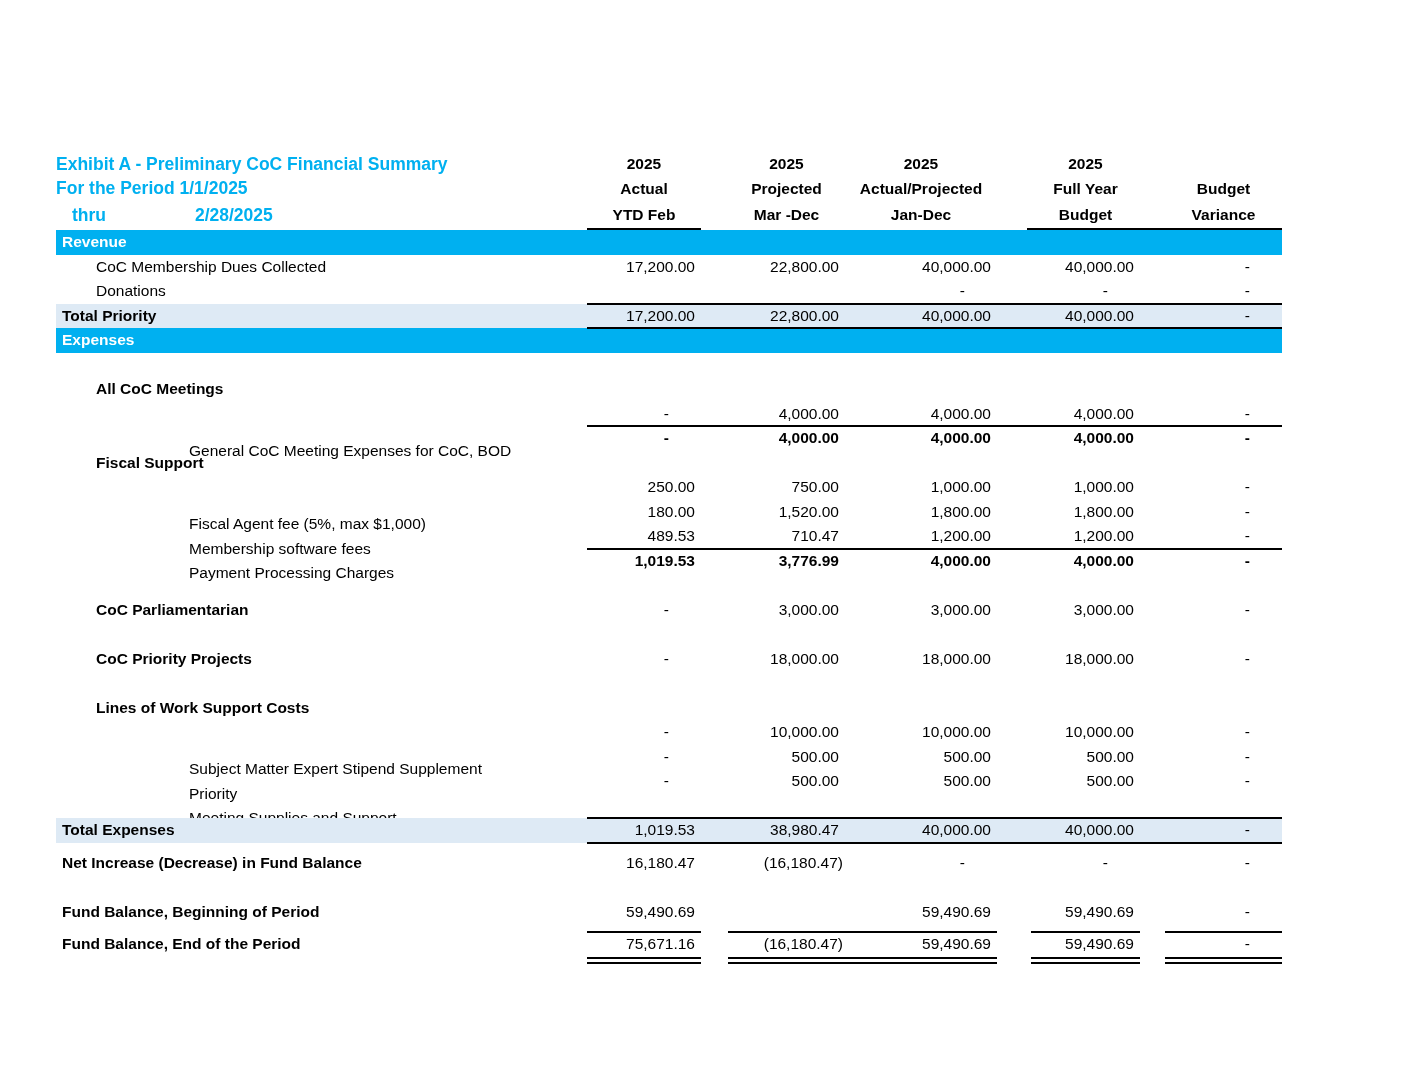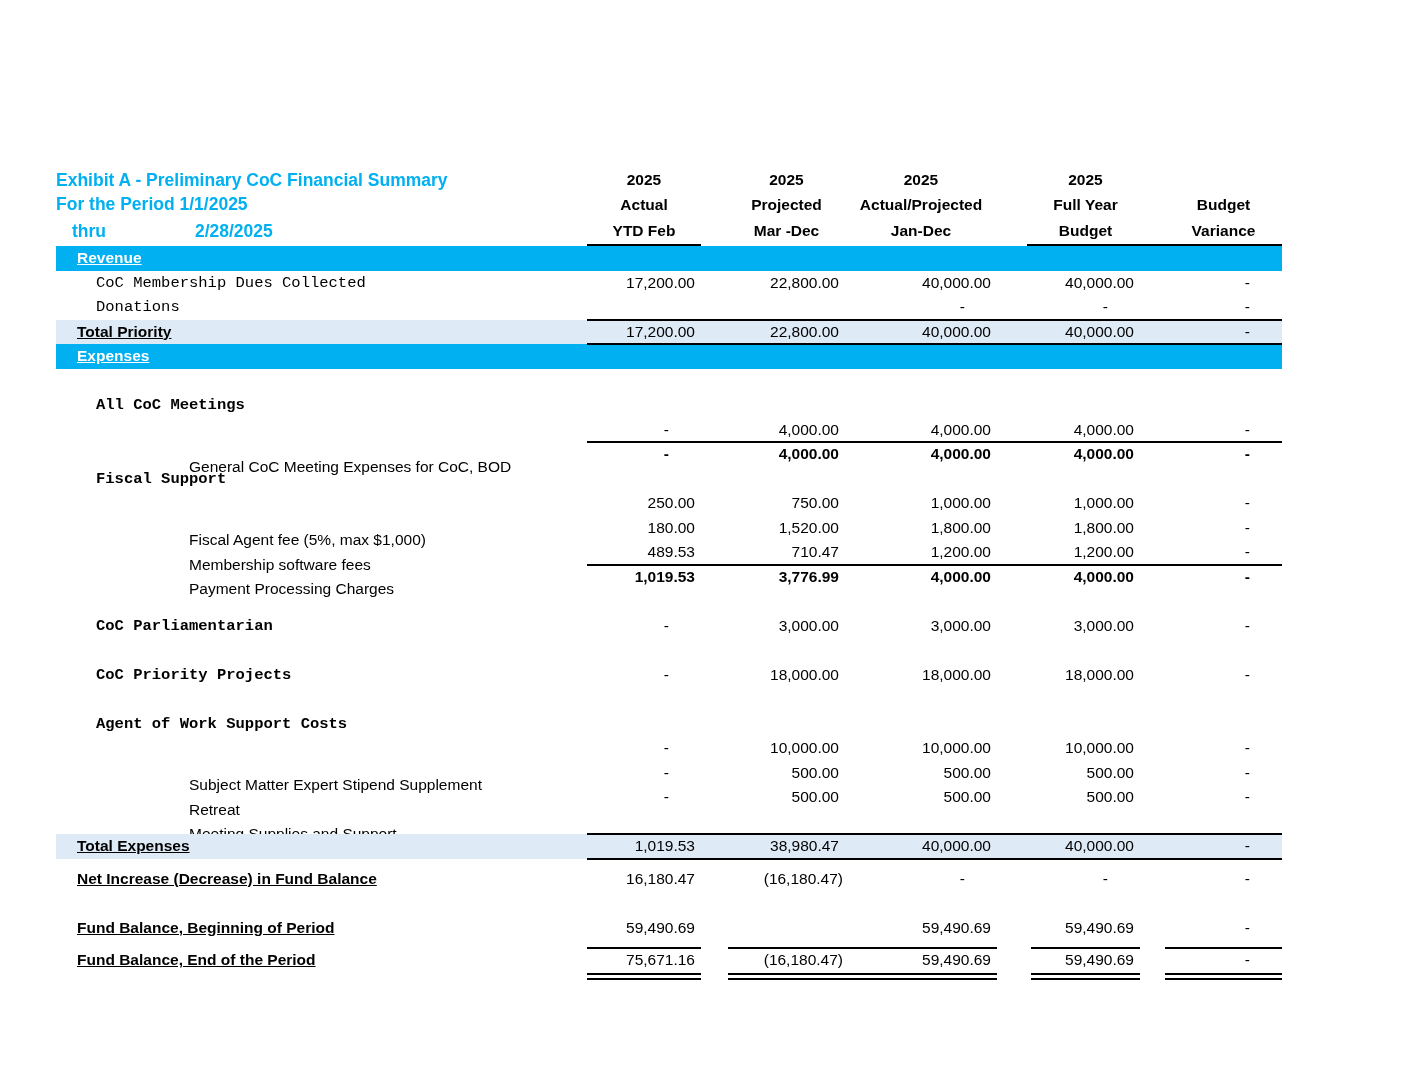--- a/index.html
+++ b/index.html
@@ -1,20 +1,20 @@
 <!DOCTYPE html>
 <html><head>
 <meta charset="utf-8">
 <style>
   html,body{margin:0;padding:0;}
   body{
     width:1408px;height:1088px;background:#ffffff;position:relative;overflow:hidden;
     font-family:"Liberation Sans", sans-serif;font-size:15.5px;color:#000;
   }
-  .sheet{position:absolute;left:56px;top:168px;width:1226px;}
+  .sheet{position:absolute;left:56px;top:152px;width:1226px;}
 
   
   .hrow{display:grid;grid-template-columns:531px 114px 27px 117px 152px 34px 109px 25px 117px;
         position:relative;height:78px;}
   .hlabel{grid-column:1;}
   .t1{height:24px;line-height:24px;font-size:17.5px;font-weight:700;color:#00B0F0;white-space:nowrap;}
   .t2{height:25px;line-height:25px;font-size:17.5px;font-weight:700;color:#00B0F0;white-space:nowrap;}
   .t3{height:29px;line-height:29px;font-size:17.5px;font-weight:700;color:#00B0F0;white-space:nowrap;}
   .t3 .thru{margin-left:16px;}
   .t3 .edate{margin-left:84px;}
@@ -29,22 +29,22 @@
 
   
   .row{display:grid;grid-template-columns:531px 114px 27px 117px 152px 34px 109px 25px 117px;
        position:relative;height:24.5px;line-height:24.5px;}
   .blankrow{height:24.5px;}
   .sprow{height:8px;}
   .bandrow{background:#00B0F0;}
   .bandrow .lab{color:#ffffff;font-weight:700;}
   .light{background:#DEEAF5;}
   .lab{grid-column:1;text-align:left;white-space:nowrap;}
-  .i0{padding-left:21px;text-decoration:underline;}
-  .i1{padding-left:40px;font-family:Liberation Mono, monospace;}
+  .i0{padding-left:6px;}
+  .i1{padding-left:40px;}
   .i2{padding-left:133px;margin-top:37px;}
   .bl .lab{font-weight:700;}
   .bv .cell{font-weight:700;}
   .cell{text-align:right;padding-right:6px;white-space:nowrap;}
   .cell.dash{padding-right:32px;}
   .cell.paren{padding-right:2px;}
   .v1{grid-column:2}.v2{grid-column:4}.v3{grid-column:5}.v4{grid-column:7}.v5{grid-column:9}
   .ln{position:absolute;background:#000;height:2px;z-index:2;}
   .ln.lt{top:-1px;}
   .ln.lb{bottom:-1px;}
@@ -199,32 +199,32 @@
       <div class="row bl">
         <div class="lab i1">CoC Priority Projects</div>
         <div class="cell v1 dash">-</div>
         <div class="cell v2">18,000.00</div>
         <div class="cell v3">18,000.00</div>
         <div class="cell v4">18,000.00</div>
         <div class="cell v5 dash">-</div>
       </div>
       <div class="row blankrow"></div>
       <div class="row bl">
-        <div class="lab i1">Agent of Work Support Costs</div>
+        <div class="lab i1">Lines of Work Support Costs</div>
       </div>
       <div class="row">
         <div class="lab i2">Subject Matter Expert Stipend Supplement</div>
         <div class="cell v1 dash">-</div>
         <div class="cell v2">10,000.00</div>
         <div class="cell v3">10,000.00</div>
         <div class="cell v4">10,000.00</div>
         <div class="cell v5 dash">-</div>
       </div>
       <div class="row">
-        <div class="lab i2">Retreat</div>
+        <div class="lab i2">Priority</div>
         <div class="cell v1 dash">-</div>
         <div class="cell v2">500.00</div>
         <div class="cell v3">500.00</div>
         <div class="cell v4">500.00</div>
         <div class="cell v5 dash">-</div>
       </div>
       <div class="row">
         <div class="lab i2">Meeting Supplies and Support</div>
         <div class="cell v1 dash">-</div>
         <div class="cell v2">500.00</div>

